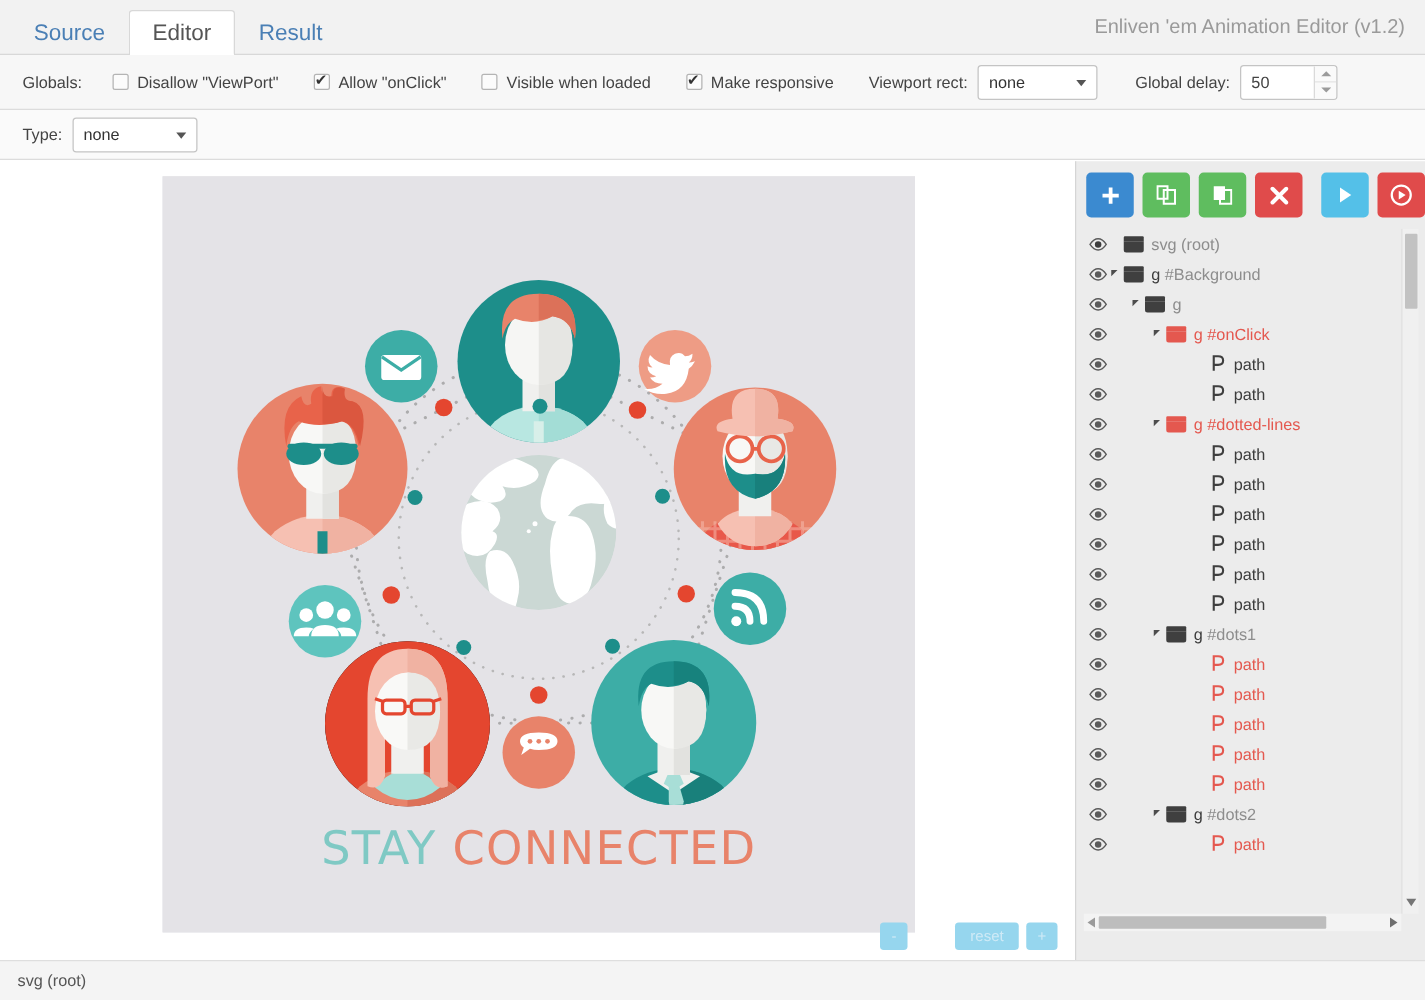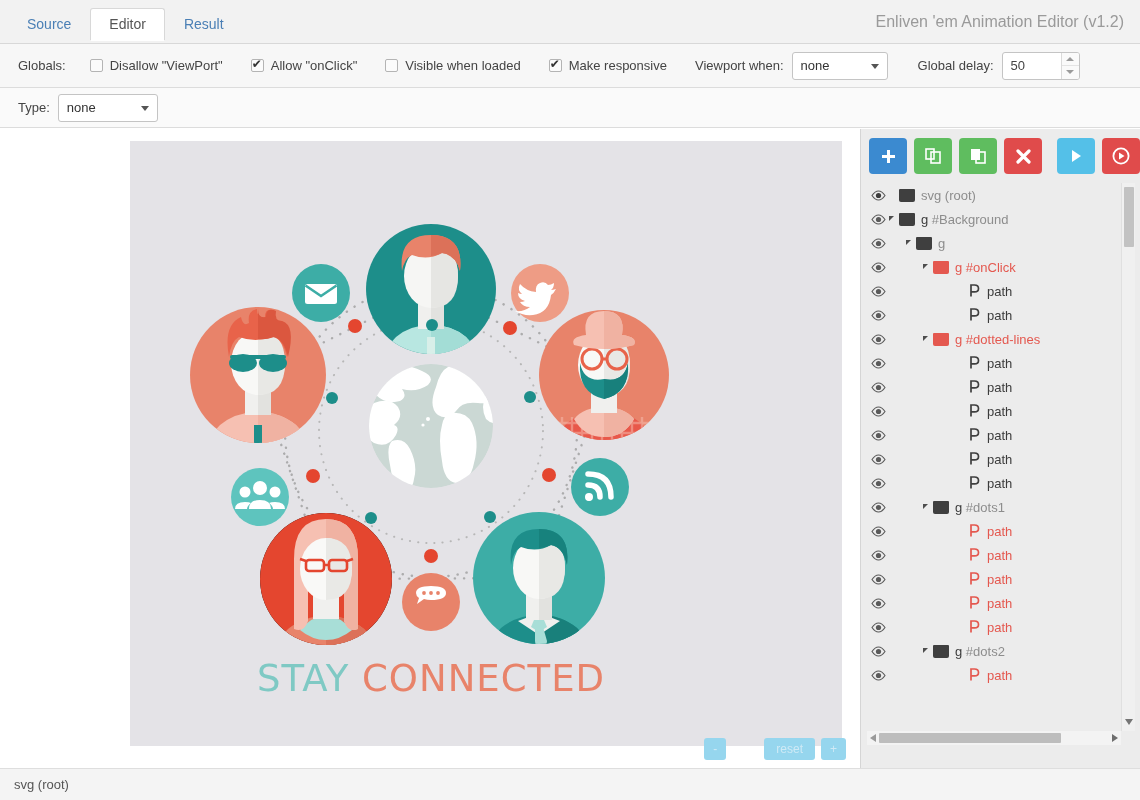--- a/index.html
+++ b/index.html
@@ -15,21 +15,21 @@
 
   
   .tabbar {
     position: absolute; left: 0; top: 0; width: 1140px; height: 44px;
     background: #f2f2f2;
     border-bottom: 1px solid #d8d8d8;
   }
   .tabs { position: absolute; left: 8px; top: 8px; display: flex; }
   .tab {
     padding: 8px 18px 9px 18px;
-    font-size: 14px;
+    font-size: 18px;
     color: #4a7fb5;
     cursor: pointer;
     border: 1px solid transparent;
     border-bottom: none;
     border-radius: 3px 3px 0 0;
     line-height: 1;
   }
   .tab.active {
     background: #ffffff;
     border-color: #d8d8d8;
@@ -113,21 +113,21 @@
   }
   .typebar .selectbox { margin-right: 0; min-width: 100px; }
 
   
   .canvasarea {
     position: absolute; left: 0; top: 129px; width: 860px; height: 639px;
     background: #ffffff;
     overflow: hidden;
   }
   .artboard {
-    position: absolute; left: 130px; top: 12px; width: 712px; height: 605px;
+    position: absolute; left: 130px; top: 12px; width: 602px; height: 605px;
     background: #e4e3e7;
   }
   .zoomctrls {
     position: absolute; right: 14px; bottom: 8px; display: flex; gap: 6px;
   }
   .zbtn {
     background: #96d6ee; color: #cfeaf6; border: none; border-radius: 3px;
     font-size: 12px; padding: 4px 9px; cursor: pointer;
     font-family: "Liberation Sans", sans-serif;
     min-width: 22px; text-align: center;
@@ -287,21 +287,21 @@
   <label class="chk-wrap">
     <span class="chk"></span>
     <span>Visible when loaded</span>
   </label>
 
   <label class="chk-wrap">
     <span class="chk on"></span>
     <span>Make responsive</span>
   </label>
 
-  <span class="field-label">Viewport when:</span>
+  <span class="field-label">Viewport rect:</span>
   <div class="selectbox">
     <span>none</span>
     <span class="caret"></span>
   </div>
 
   <span class="field-label">Global delay:</span>
   <div class="numbox">
     <span class="val">50</span>
     <span class="spin">
       <div>

